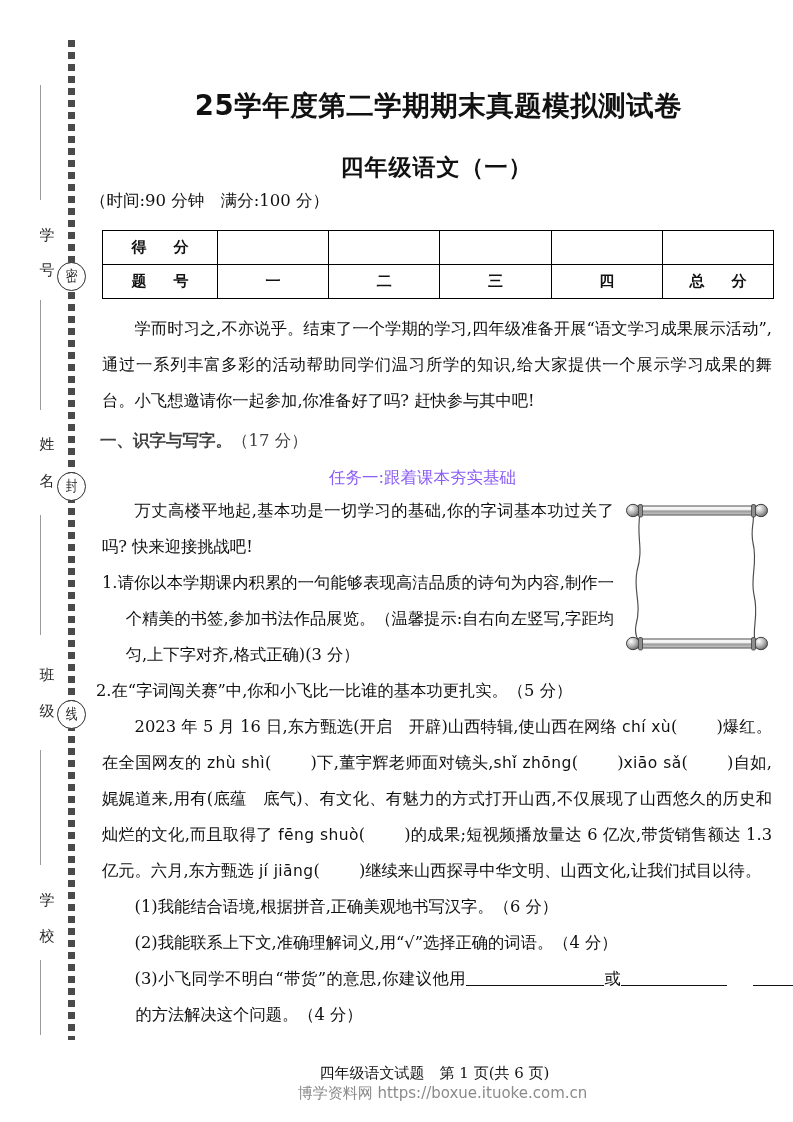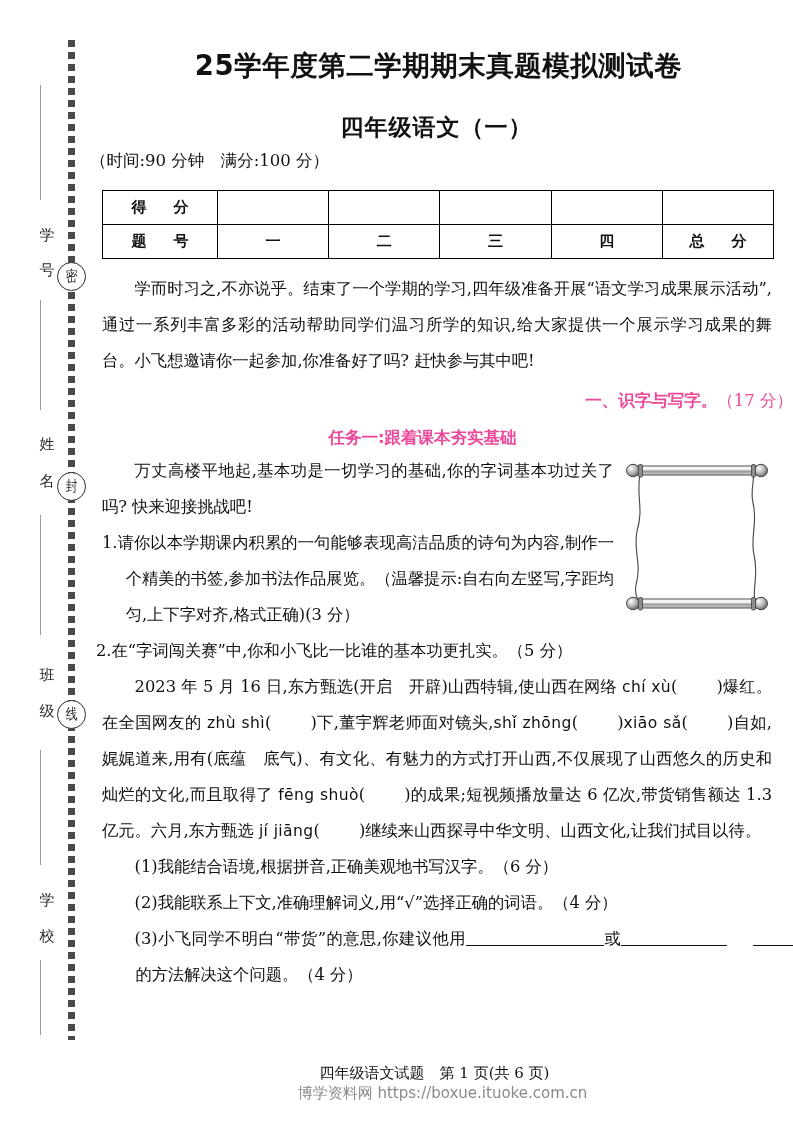--- a/index.html
+++ b/index.html
@@ -96,21 +96,21 @@
   #paper {
     position: absolute;
     left: 96px;
     top: 0;
     width: 697px;
     height: 1122px;
   }
 
   #main-title {
     margin: 0;
-    padding-top: 48px;
+    padding-top: 88px;
     text-align: center;
     font-family: "DejaVu Sans", "Liberation Sans", sans-serif;
     font-weight: bold;
     font-size: 27.5px;
     letter-spacing: 0.5px;
     color: #111;
     transform: translateX(-6px);
   }
   #sub-title {
     margin: 28px 0 0 0;
@@ -168,34 +168,33 @@
     margin: 12px 6px 0 6px;
     width: 670px;
     text-indent: 2em;
   }
   #sec-1-head {
     margin: 6px 0 0 4px;
     font-family: "DejaVu Sans", "Liberation Sans", sans-serif;
     font-weight: bold;
     font-size: 16.5px;
     line-height: 32px;
-    color: #ec4899;
-    text-align: right;
+    color: #404040;
   }
   #sec-1-head .score-note {
     font-family: "DejaVu Serif", "Liberation Serif", serif;
     font-weight: normal;
   }
   #task-1-head {
     margin: 10px 0 4px 0;
     text-align: center;
     font-family: "DejaVu Sans", "Liberation Sans", sans-serif;
-    font-weight: bold;
+    font-weight: normal;
     font-size: 16.5px;
-    color: #ec4899;
+    color: #8b5cf6;
     transform: translateX(-22px);
   }
 
   
   #scroll-block {
     position: relative;
     margin: 0 6px 0 6px;
     width: 670px;
   }
   #scroll-img {

